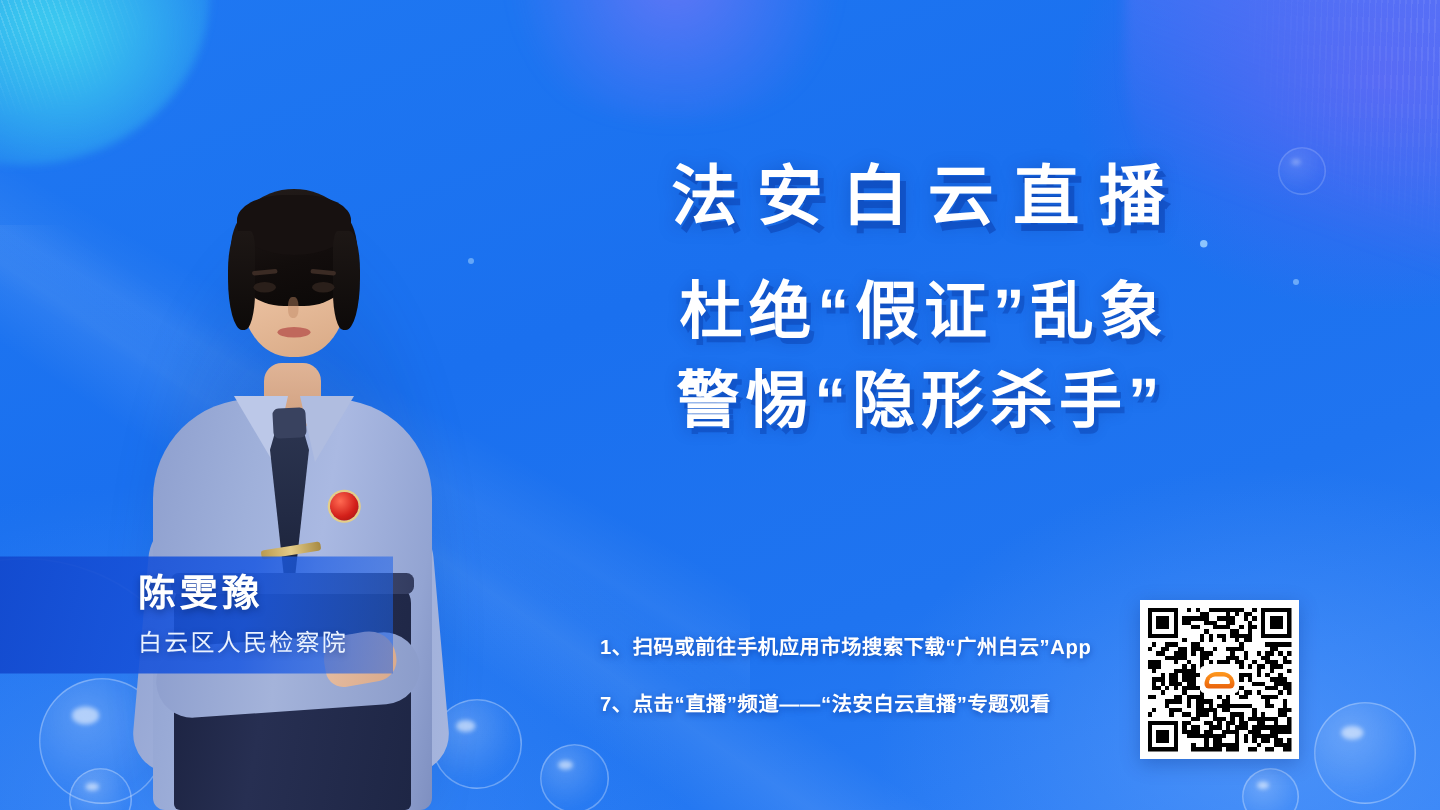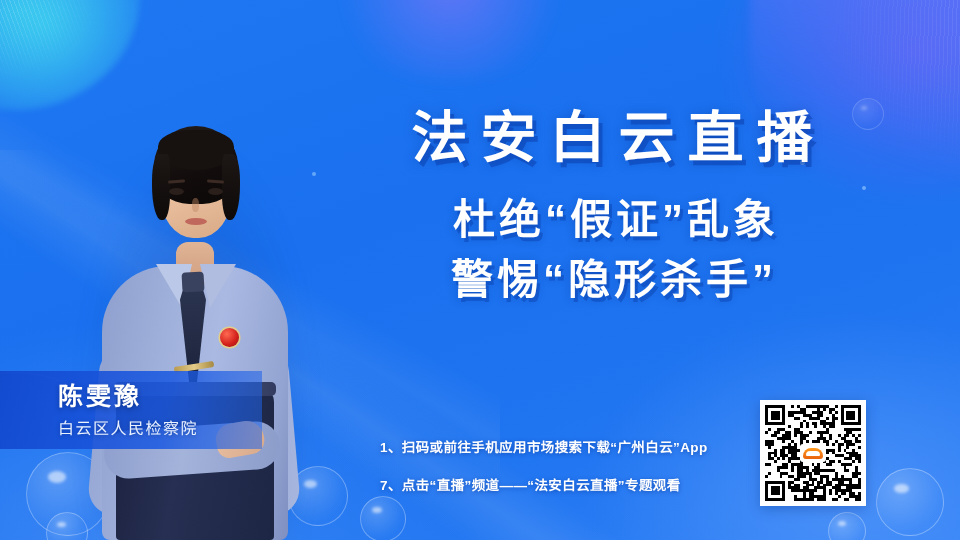--- a/index.html
+++ b/index.html
@@ -161,50 +161,50 @@
   .eye-l,.eye-r{position:absolute;top:92px;width:15px;height:7px;border-radius:50%;background:#2a1f1a;}
   .eye-l{left:73px;} .eye-r{left:112px;}
   .nose{position:absolute;left:96px;top:102px;width:7px;height:14px;border-radius:40%;background:rgba(190,135,100,.45);}
   .mouth{position:absolute;left:89px;top:122px;width:22px;height:7px;border-radius:50%;background:#c0685c;}
 
   
   .nameplate{
     position:absolute;left:0;top:371px;width:262px;height:78px;
     background:linear-gradient(100deg, rgba(18,72,205,.93) 0%, rgba(26,88,225,.86) 62%, rgba(30,100,235,.52) 100%);
     display:flex;flex-direction:column;justify-content:center;
-    padding-left:58px;box-sizing:border-box;
+    padding-left:92px;box-sizing:border-box;
   }
   .name{
     color:#fff;font-size:25px;font-weight:700;letter-spacing:3px;line-height:1.12;
     text-shadow:0 2px 5px rgba(0,24,80,.45);
   }
   .org{
     color:#eaf2ff;font-size:16px;font-weight:400;letter-spacing:1.5px;margin-top:5px;
     text-shadow:0 1px 4px rgba(0,24,80,.40);
     font-family:Liberation Serif, serif;
   }
 
   
   .headline{position:absolute;left:318px;top:108px;width:588px;}
   .title-main{
-    color:#fff;font-size:56px;font-weight:700;letter-spacing:13px;line-height:1.08;
+    color:#fff;font-size:44px;font-weight:700;letter-spacing:13px;line-height:1.08;
     text-align:center;text-indent:13px;
     text-shadow:4px 5px 0 rgba(11,64,175,.55), 0 2px 12px rgba(5,40,130,.35);
   }
   .subtitle{
     margin-top:22px;text-align:center;color:#fff;
     font-size:42px;font-weight:700;letter-spacing:4px;line-height:1.42;
     text-indent:4px;
     text-shadow:3px 4px 0 rgba(11,64,175,.48), 0 2px 10px rgba(5,40,130,.30);
   }
   .sub-line{display:block;}
   .sub-line.l2{padding-left:4px;}
 
   
-  .howto{position:absolute;left:380px;top:424px;width:346px;margin-top:16px;}
+  .howto{position:absolute;left:400px;top:424px;width:346px;}
   .howto-line{
     color:#ffffff;font-size:13.5px;font-weight:700;letter-spacing:.4px;line-height:1.2;
     text-shadow:0 1px 4px rgba(6,44,140,.55);
     white-space:nowrap;
   }
   .howto-line + .howto-line{margin-top:22px;}
 
   
   .qr-wrap{
     position:absolute;left:760px;top:400px;width:106px;height:106px;

